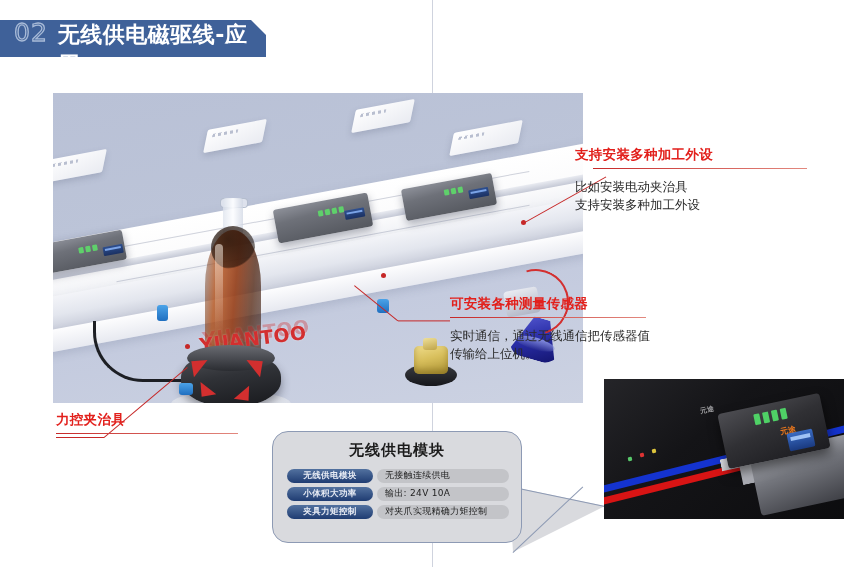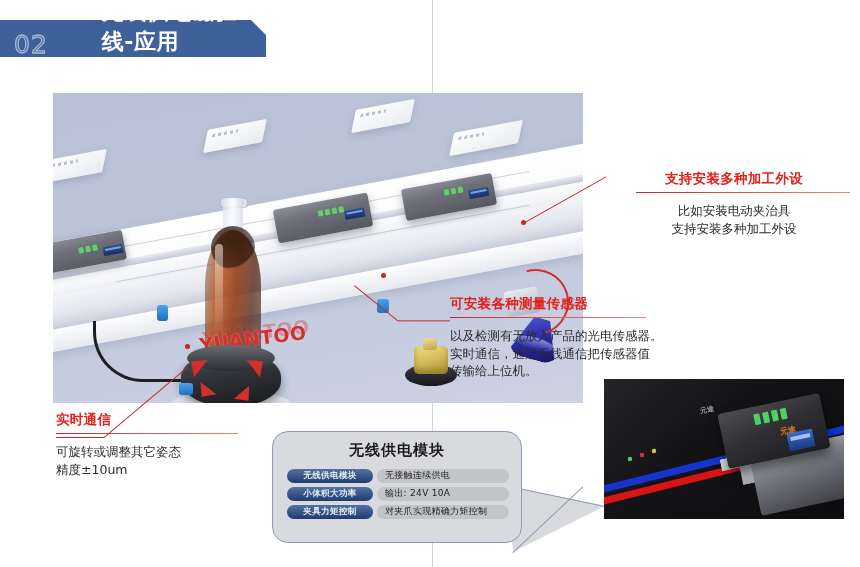--- a/index.html
+++ b/index.html
@@ -16,21 +16,21 @@
     position:absolute;left:432px;top:0;width:1px;height:567px;
     background:#cfd3de;
   }
 
   
   .banner{
     position:absolute;left:0px;top:20px;width:266px;height:37px;
     background:#3f6199;
     -webkit-clip-path:polygon(0 0, 251px 0, 266px 15px, 266px 37px, 0 37px);
     clip-path:polygon(0 0, 251px 0, 266px 15px, 266px 37px, 0 37px);
-    display:flex;align-items:flex-end;gap:44px;
+    display:flex;align-items:flex-start;
   }
   .banner-num{
     font-size:25px;line-height:1;margin-left:14px;
     color:transparent;
     -webkit-text-stroke:1.3px #a8bbd8;
     font-weight:400;letter-spacing:1px;
     font-family:"DejaVu Sans",sans-serif;
   }
   .banner-title{
     font-size:22px;color:#ffffff;margin-left:10px;font-weight:700;
@@ -223,21 +223,21 @@
   .ann-title{
     color:#e2201c;font-weight:700;font-size:13.5px;letter-spacing:.3px;
     font-family:"DejaVu Sans","Liberation Sans",sans-serif;
   }
   .ann-rule{height:1.4px;background:linear-gradient(90deg,#c62828,#e2897f);margin-top:4px;}
   .ann-body{
     color:#2b2b2b;font-size:12.5px;line-height:17.5px;margin-top:9px;
     font-family:"DejaVu Sans","Liberation Sans",sans-serif;
   }
 
-  #ann-peripheral{position:absolute;left:618px;top:146px;width:232px;text-align:center;margin-top:24px;}
+  #ann-peripheral{position:absolute;left:575px;top:146px;width:232px;text-align:left;}
   #ann-peripheral .ann-rule{margin-left:auto;width:214px;}
 
   #ann-sensor{position:absolute;left:450px;top:295px;width:260px;}
   #ann-sensor .ann-rule{width:196px;}
 
   #ann-position{position:absolute;left:56px;top:411px;width:220px;}
   #ann-position .ann-rule{width:182px;}
 
   
   .bubble{
@@ -448,33 +448,28 @@
     <div class="ann-body">
       <div>比如安装电动夹治具</div>
       <div>支持安装多种加工外设</div>
     </div>
   </div>
 
   <div id="ann-sensor">
     <div class="ann-title">可安装各种测量传感器</div>
     <div class="ann-rule"></div>
     <div class="ann-body">
-      <div>以及检测有无放入产品的光电传感器。</div>
       <div>实时通信，通过无线通信把传感器值</div>
       <div>传输给上位机。</div>
     </div>
   </div>
 
   <div id="ann-position">
-    <div class="ann-title">实时通信</div>
+    <div class="ann-title">力控夹治具</div>
     <div class="ann-rule"></div>
-    <div class="ann-body">
-      <div>可旋转或调整其它姿态</div>
-      <div>精度±10um</div>
-    </div>
   </div>
 
   <div class="bubble-tail"></div>
   <div class="bubble-tail-ln" style="left:509px;top:486px;width:98px;transform:rotate(11.8deg);"></div>
   <div class="bubble-tail-ln" style="left:513px;top:552px;width:96px;transform:rotate(-43.2deg);"></div>
 
   <div class="bubble">
     <div class="bubble-title">无线供电模块</div>
     <div class="spec-list">
       <div class="spec-row">

